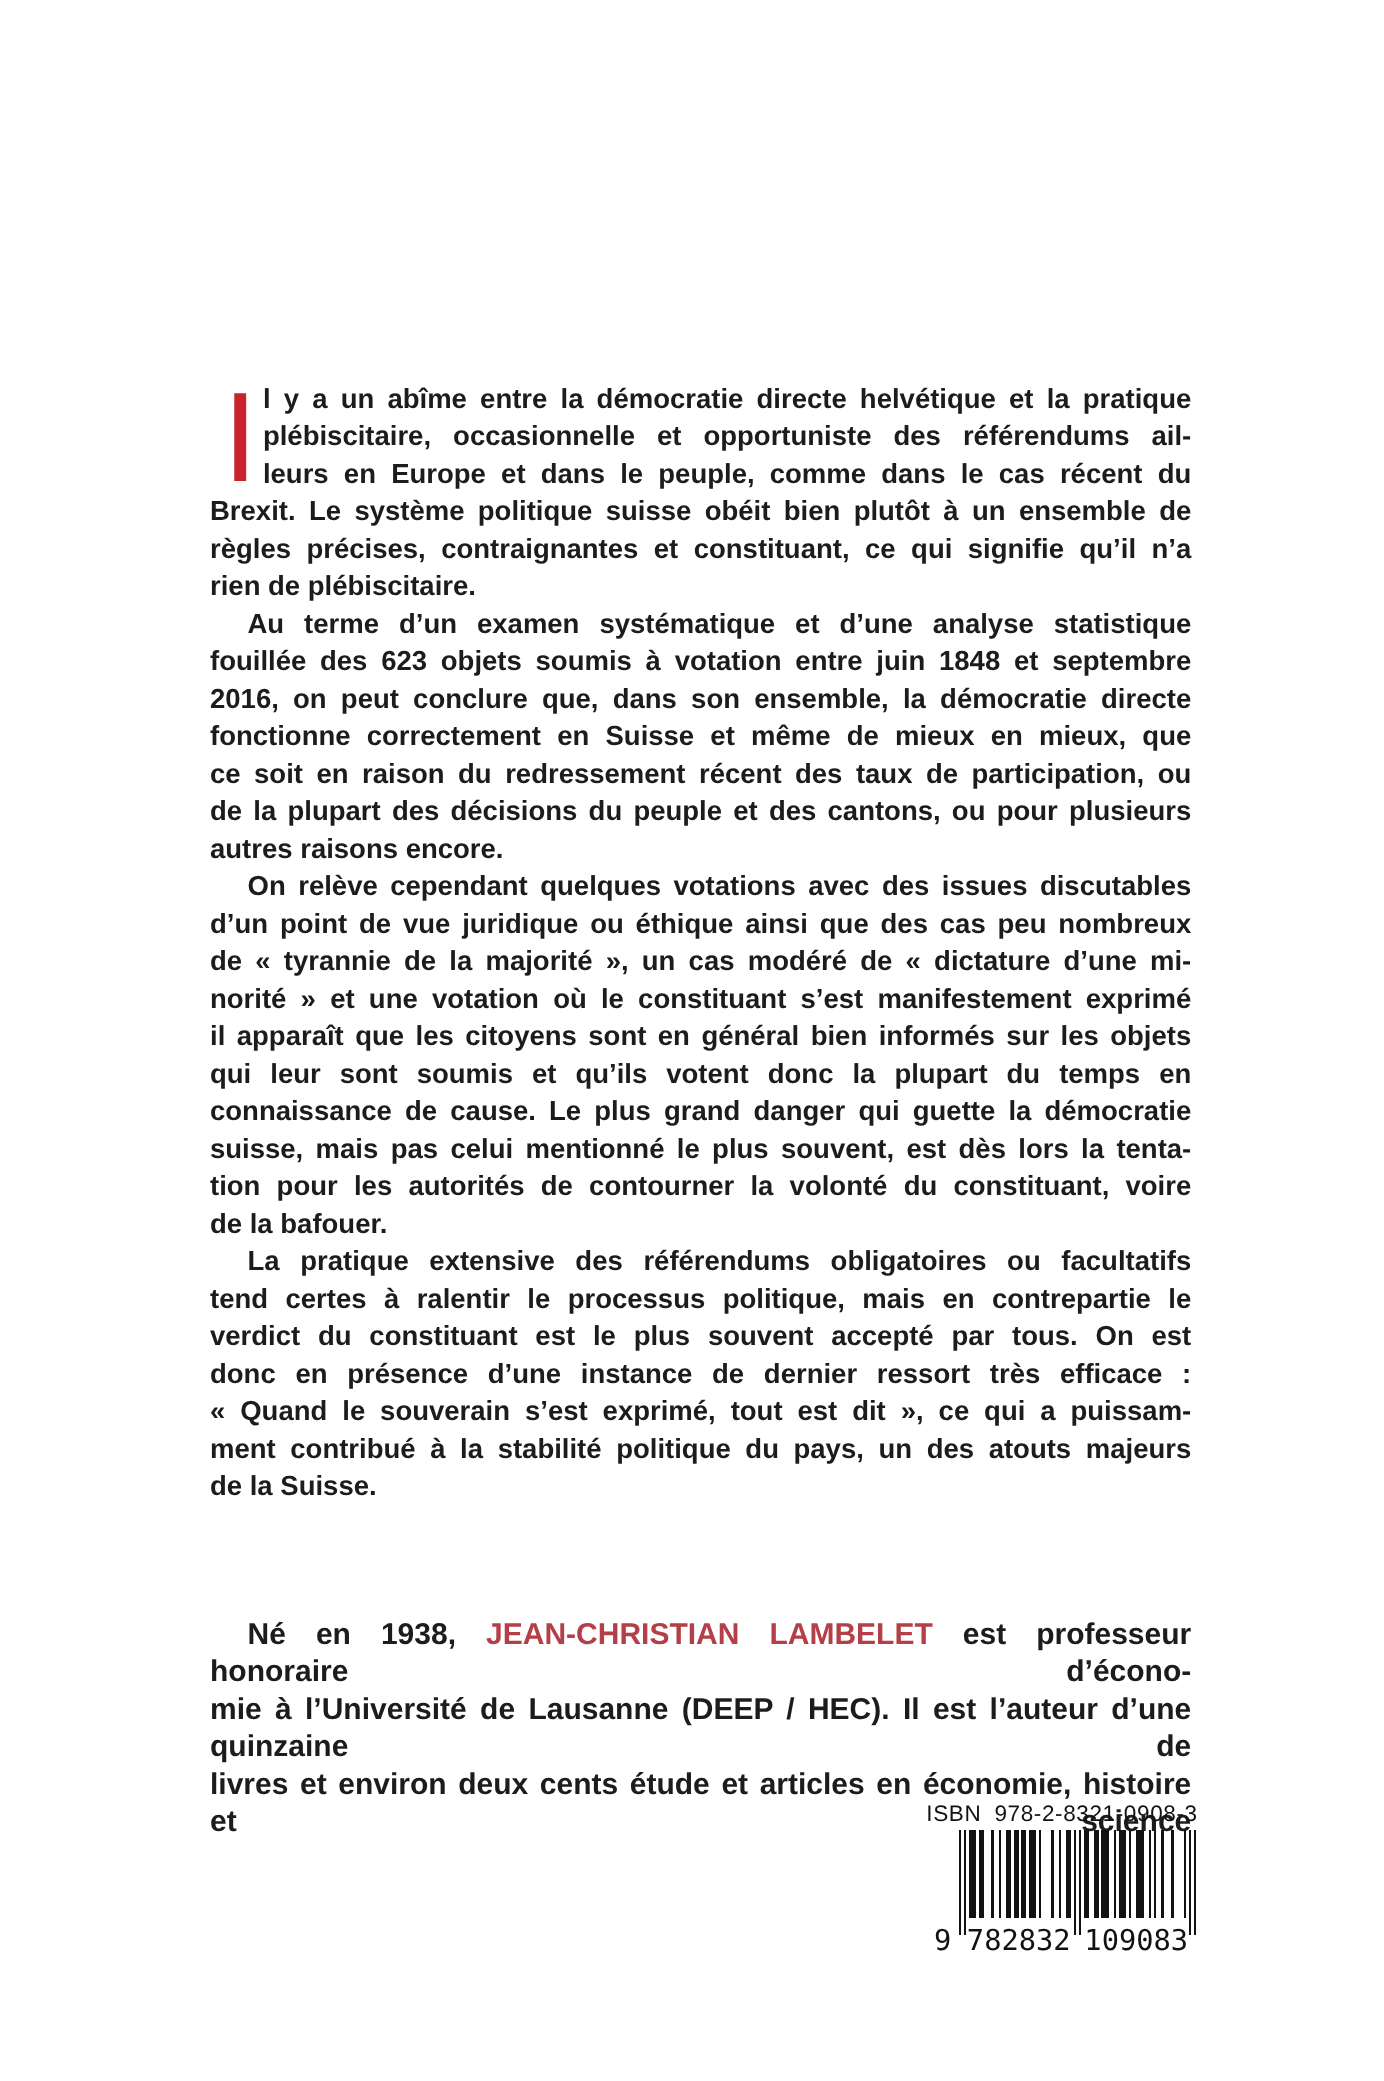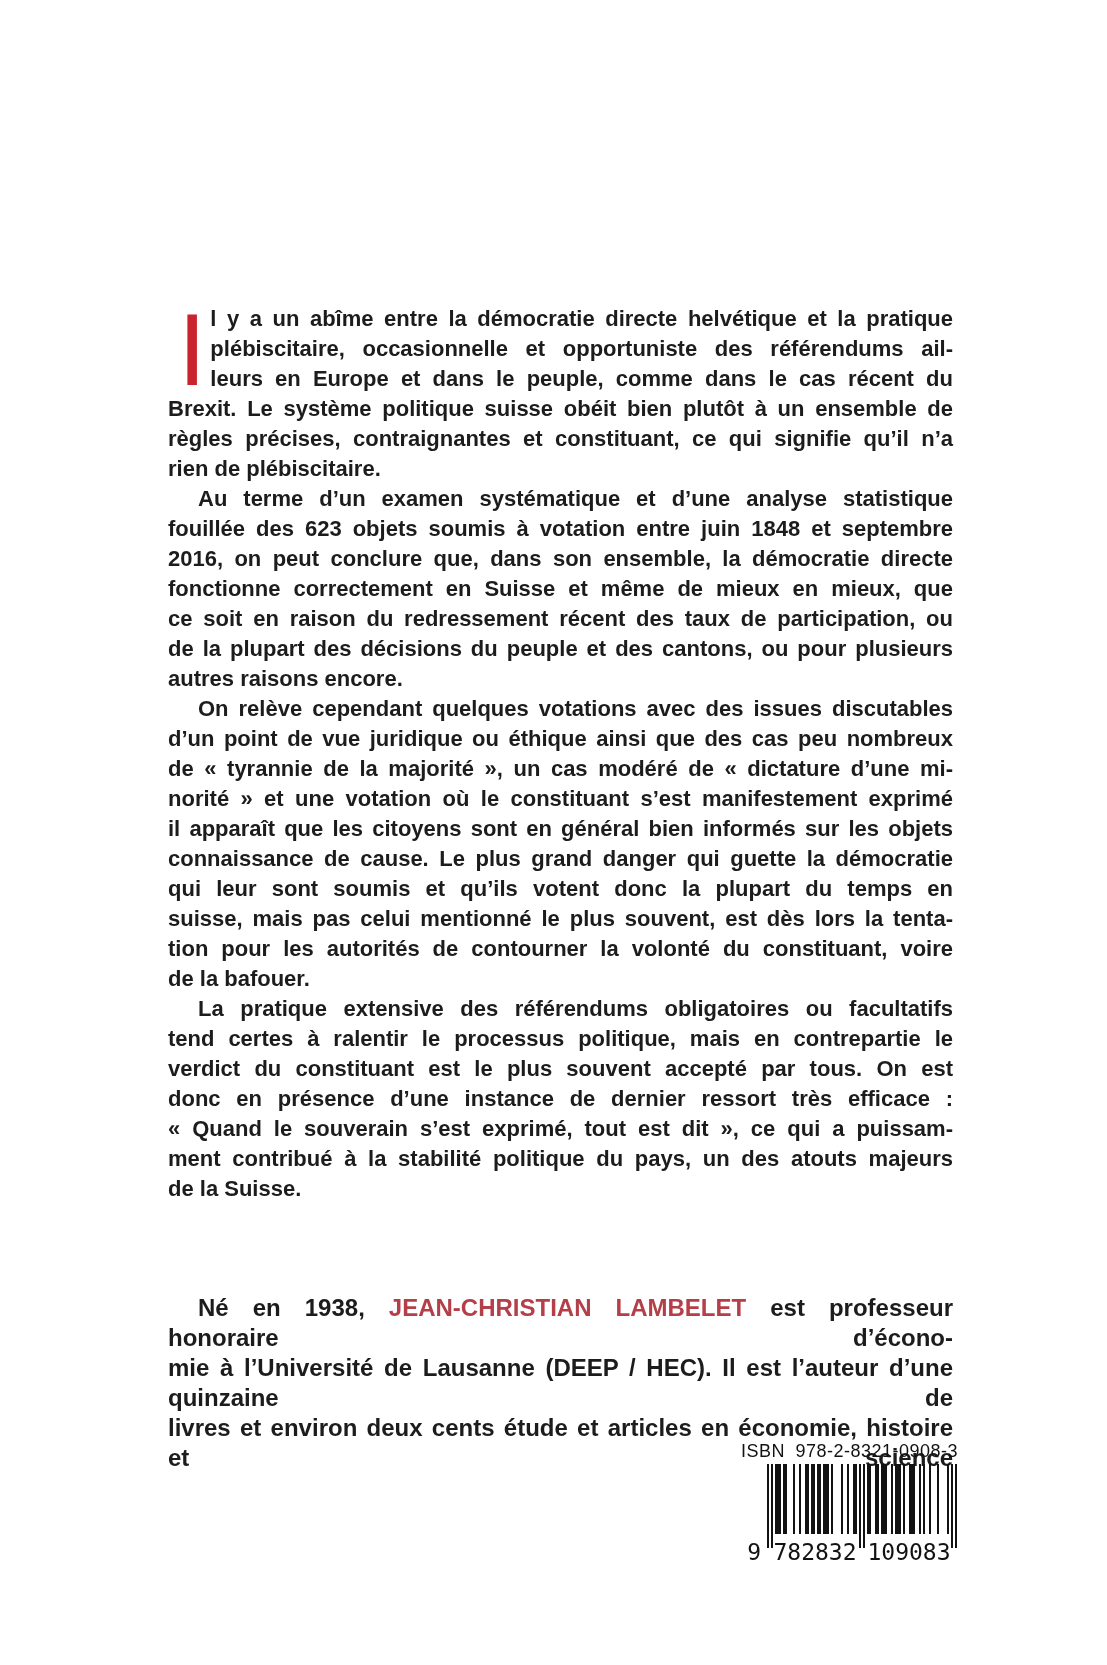--- a/index.html
+++ b/index.html
@@ -78,22 +78,22 @@
       <div class="line">2016, on peut conclure que, dans son ensemble, la démocratie directe</div>
       <div class="line">fonctionne correctement en Suisse et même de mieux en mieux, que</div>
       <div class="line">ce soit en raison du redressement récent des taux de participation, ou</div>
       <div class="line">de la plupart des décisions du peuple et des cantons, ou pour plusieurs</div>
       <div class="line end">autres raisons encore.</div>
       <div class="line indent">On relève cependant quelques votations avec des issues discutables</div>
       <div class="line">d’un point de vue juridique ou éthique ainsi que des cas peu nombreux</div>
       <div class="line">de « tyrannie de la majorité », un cas modéré de « dictature d’une mi-</div>
       <div class="line">norité » et une votation où le constituant s’est manifestement exprimé</div>
       <div class="line">il apparaît que les citoyens sont en général bien informés sur les objets</div>
+      <div class="line">qui leur sont soumis et qu’ils votent donc la plupart du temps en</div>
       <div class="line">connaissance de cause. Le plus grand danger qui guette la démocratie</div>
-      <div class="line">qui leur sont soumis et qu’ils votent donc la plupart du temps en</div>
       <div class="line">suisse, mais pas celui mentionné le plus souvent, est dès lors la tenta-</div>
       <div class="line">tion pour les autorités de contourner la volonté du constituant, voire</div>
       <div class="line end">de la bafouer.</div>
       <div class="line indent">La pratique extensive des référendums obligatoires ou facultatifs</div>
       <div class="line">tend certes à ralentir le processus politique, mais en contrepartie le</div>
       <div class="line">verdict du constituant est le plus souvent accepté par tous. On est</div>
       <div class="line">donc en présence d’une instance de dernier ressort très efficace :</div>
       <div class="line">« Quand le souverain s’est exprimé, tout est dit », ce qui a puissam-</div>
       <div class="line">ment contribué à la stabilité politique du pays, un des atouts majeurs</div>
       <div class="line end">de la Suisse.</div>

